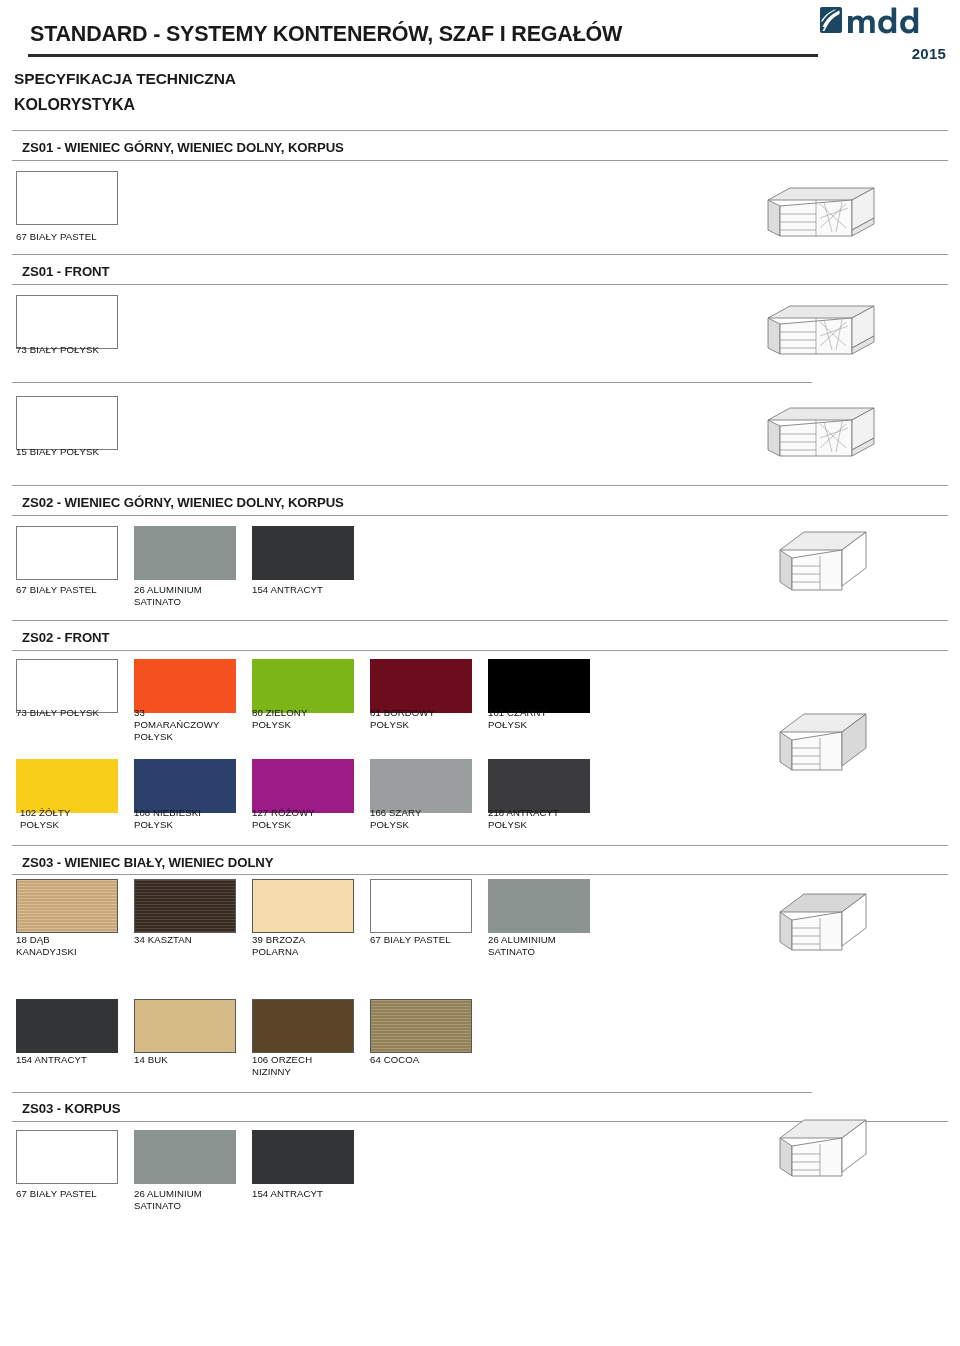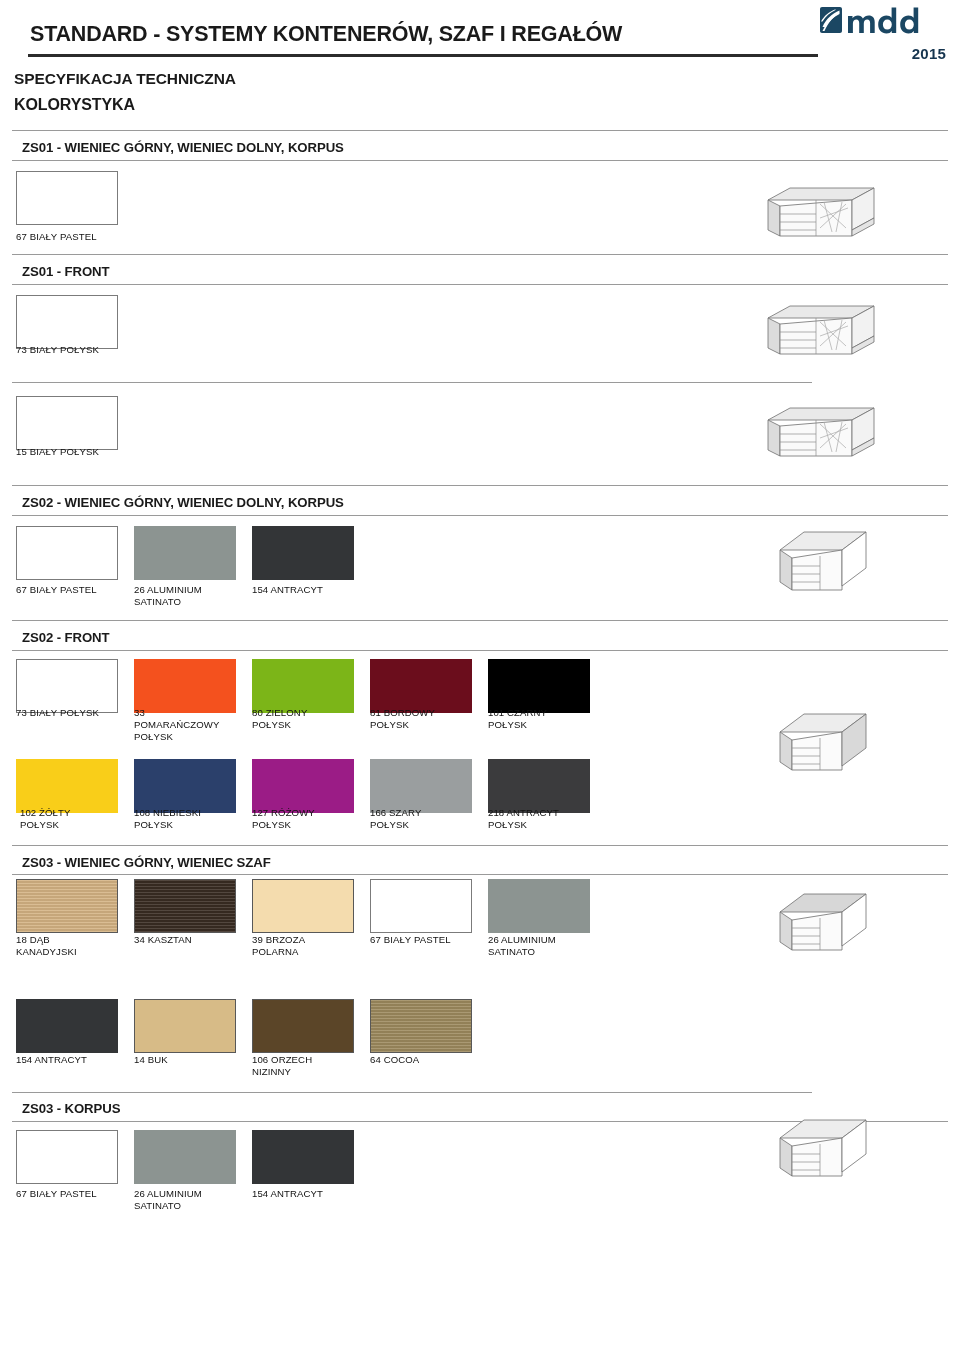--- a/index.html
+++ b/index.html
@@ -371,21 +371,21 @@
     <g stroke="#8d8d8d" stroke-width="0.7" fill="none">
       <line x1="22" y1="42" x2="50" y2="42"></line>
       <line x1="22" y1="50" x2="50" y2="50"></line>
       <line x1="22" y1="58" x2="50" y2="58"></line>
       <line x1="50" y1="32" x2="50" y2="64"></line>
     </g>
   </svg>
 </div>
 
 <div class="hr" style="top:845px"></div>
-<div class="section-head" style="top:855px">ZS03 - WIENIEC GÓRNY, WIENIEC SZAF</div>
+<div class="section-head" style="top:855px">ZS03 - WIENIEC BIAŁY, WIENIEC DOLNY</div>
 <div class="hr" style="top:874px"></div>
 
 <div class="swatch thin grain" style="left:16px; top:879px; background:#d5b383"></div>
 <div class="swatch-label" style="left:16px; top:934px">18 DĄB
 KANADYJSKI</div>
 
 <div class="swatch thin grain" style="left:134px; top:879px; background:#392c22"></div>
 <div class="swatch-label" style="left:134px; top:934px">34 KASZTAN</div>
 
 <div class="swatch thin grain-fine" style="left:252px; top:879px; background:#f4dcae"></div>

